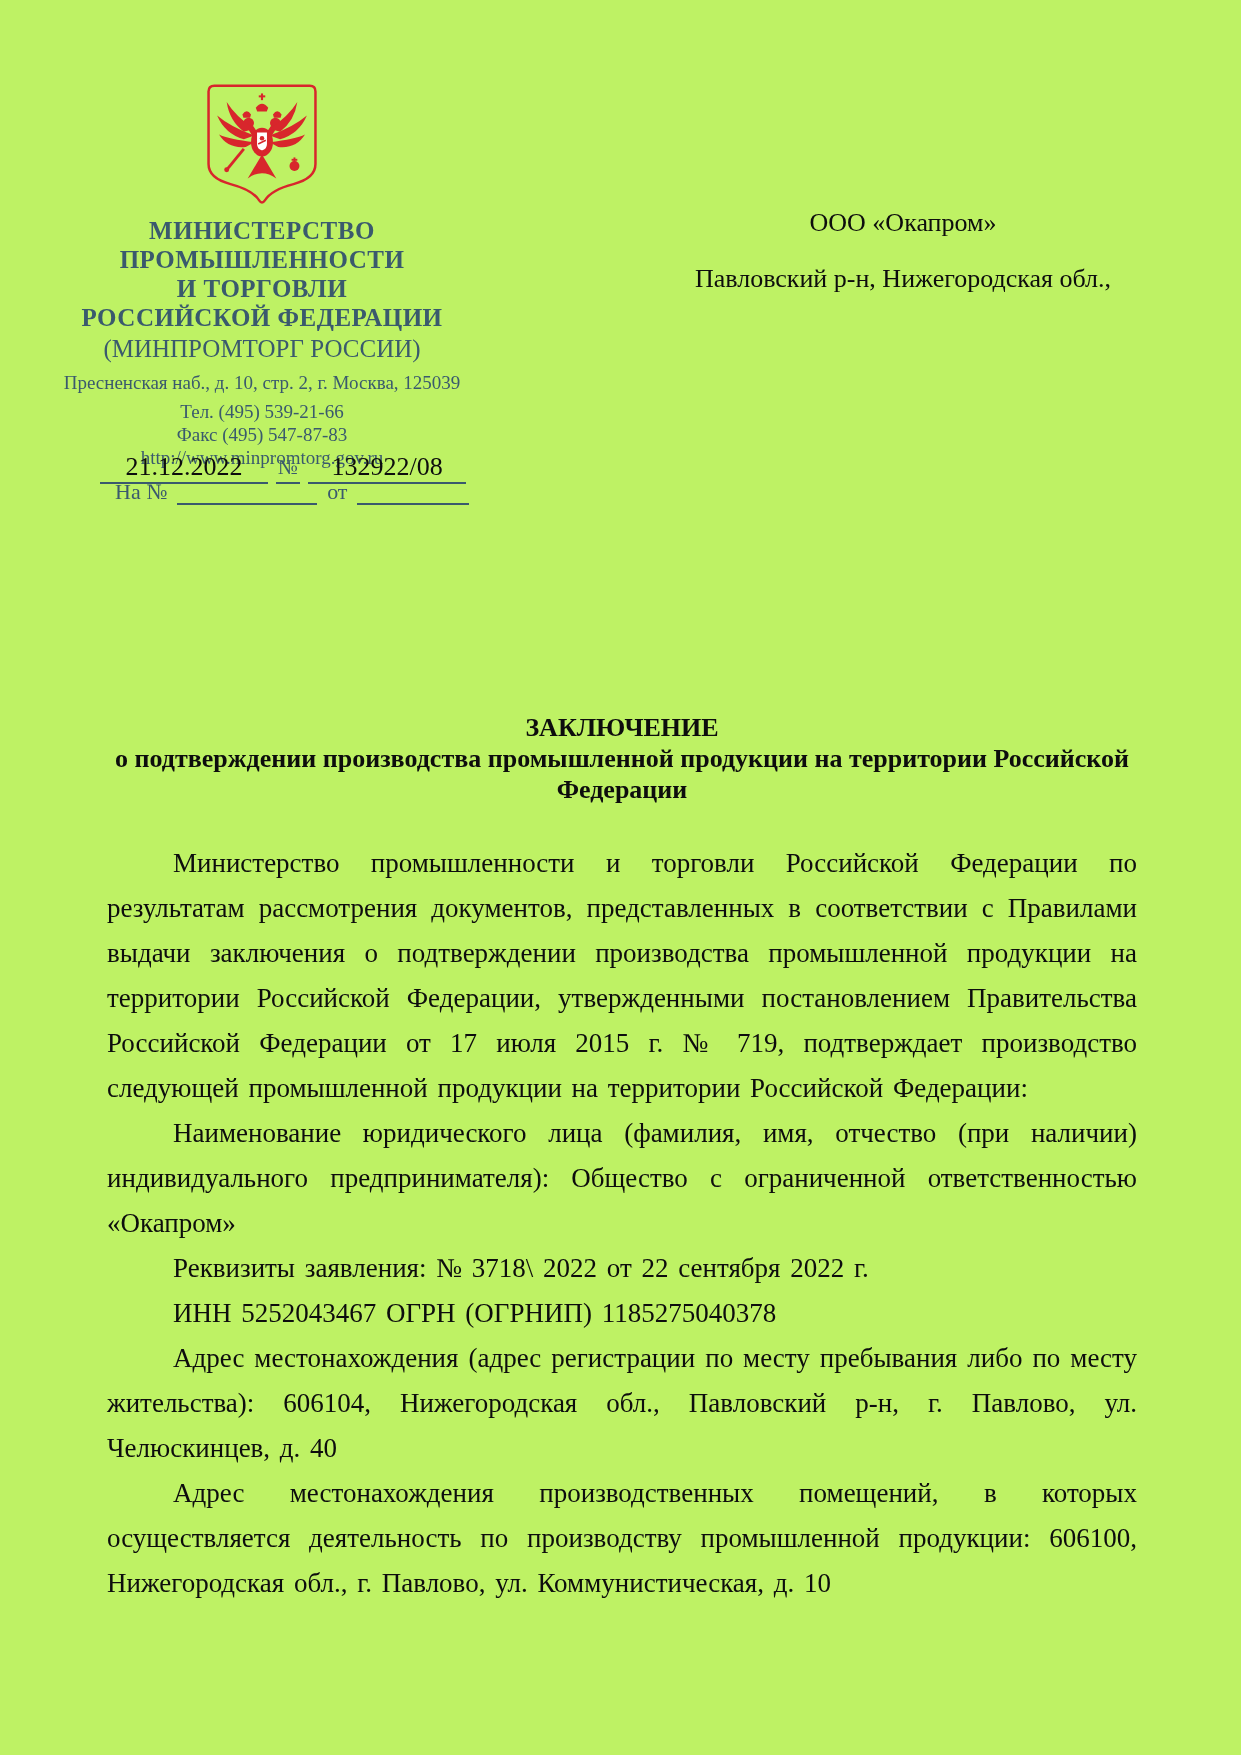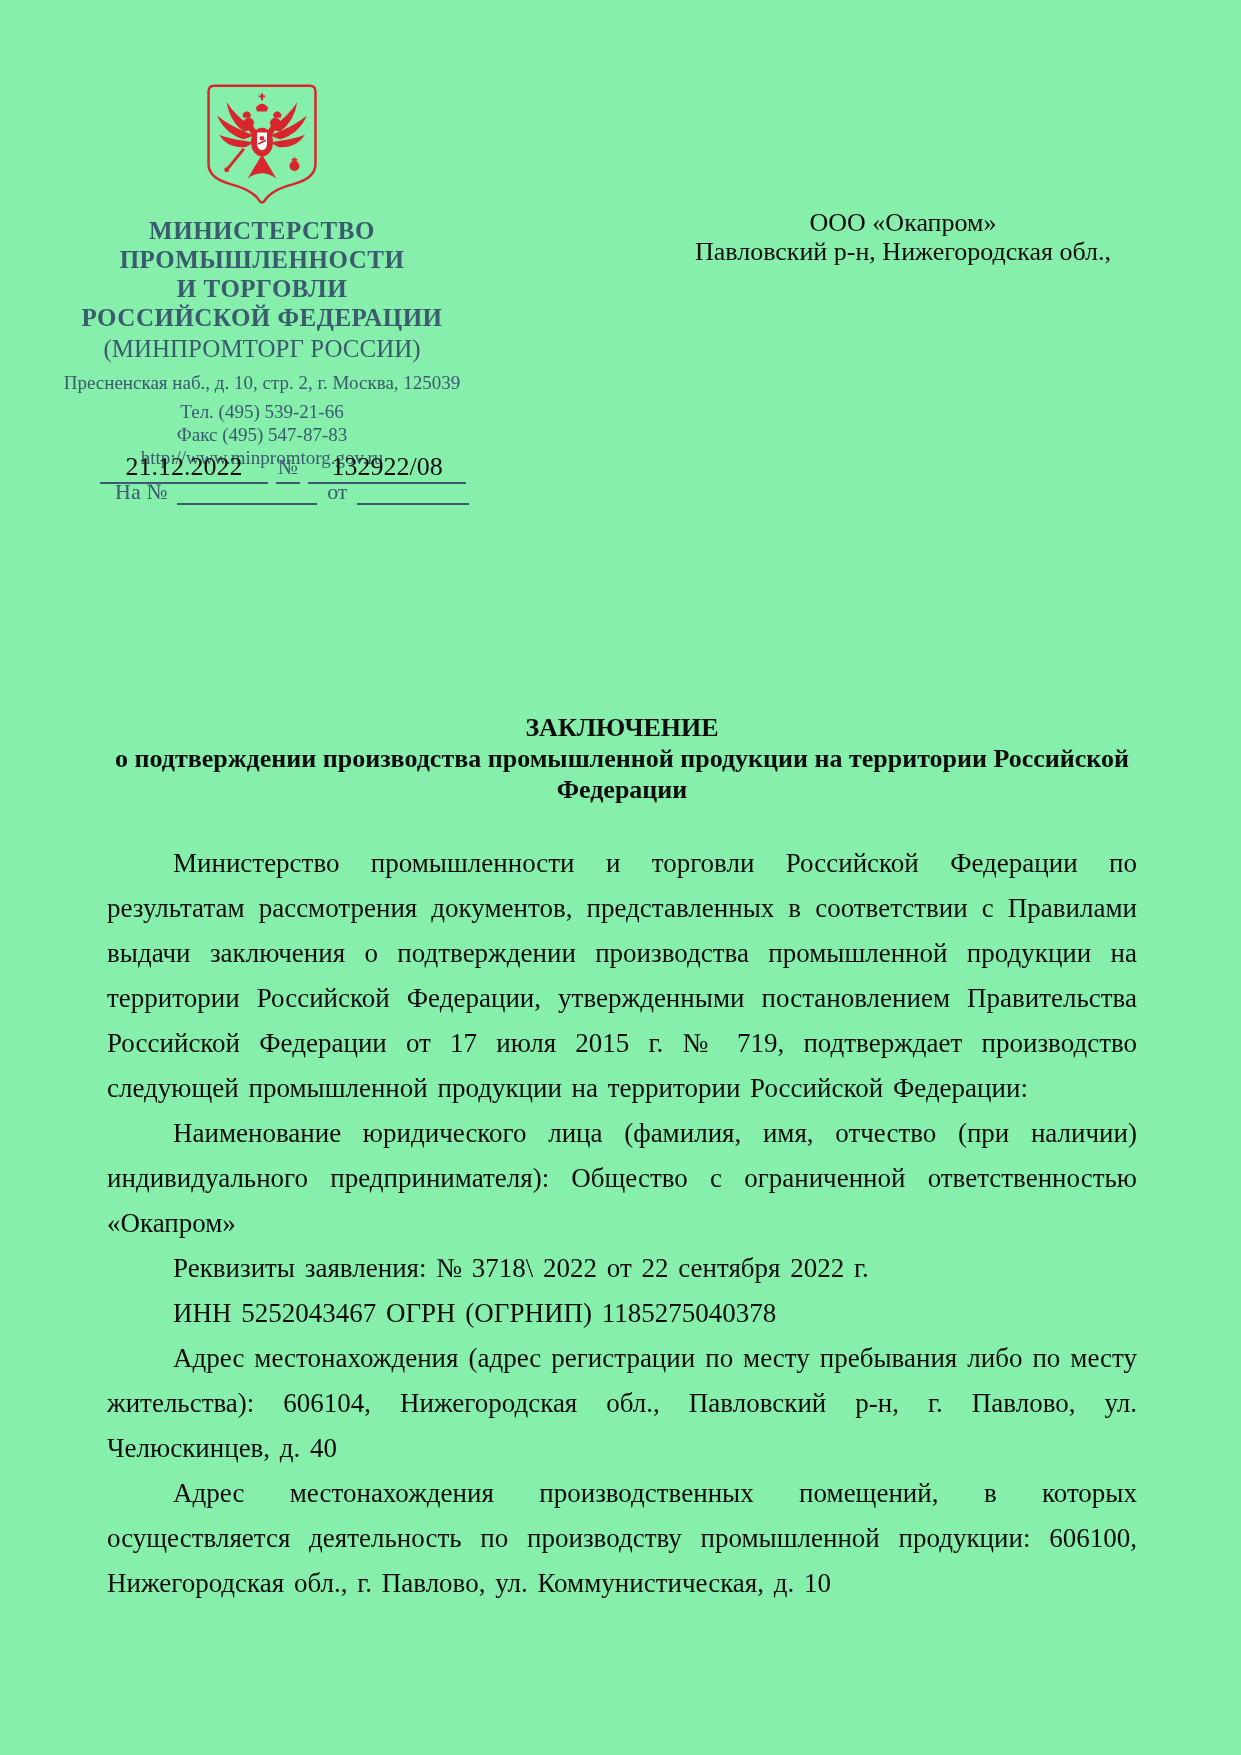--- a/index.html
+++ b/index.html
@@ -4,21 +4,21 @@
 <style>
   :root{
     --teal:#3a5a6d;
     --red:#d8262c;
     --ink:#0d0d0d;
   }
   html,body{margin:0;padding:0;background:#ffffff;}
   .page{
     position:relative;
     width:1241px;height:1755px;
-    background:#86efac;
+    background:#bef264;
     font-family:"Liberation Serif","DejaVu Serif",serif;
     color:var(--ink);
     overflow:hidden;
   }
 
   
   .letterhead{
     position:absolute;left:62px;top:82px;width:400px;
     text-align:center;color:var(--teal);
   }
@@ -46,21 +46,21 @@
   .ref-row .lbl{margin-right:10px;}
   .ref-row .seg1{width:140px;height:26px;}
   .ref-row .from{margin:0 10px;}
   .ref-row .seg2{width:112px;height:26px;}
 
   
   .recipient{
     position:absolute;left:623px;top:208px;width:560px;
     text-align:center;font-size:26px;line-height:29px;color:var(--ink);
   }
-  .recipient .name{}
+  .recipient .name{margin-bottom:27px;}
 
   
   .doc-title{
     position:absolute;left:107px;top:712px;width:1030px;
     text-align:center;font-weight:bold;font-size:26px;line-height:31px;
   }
 
   
   .doc-body{
     position:absolute;left:107px;top:841px;width:1030px;

